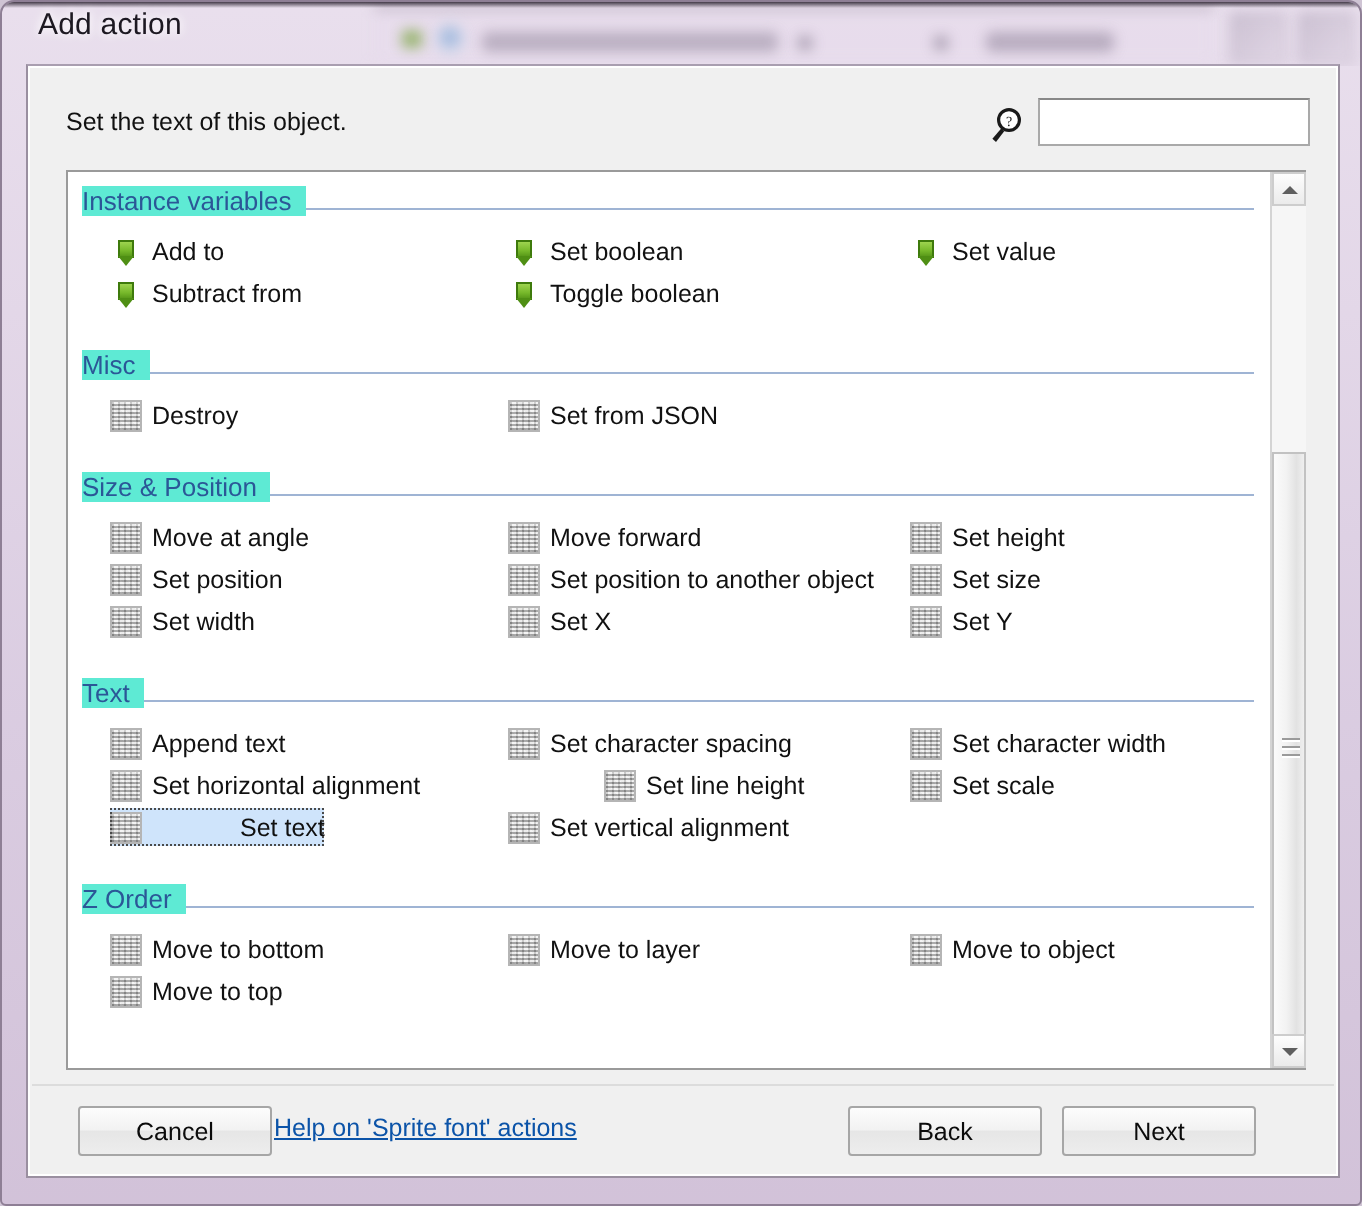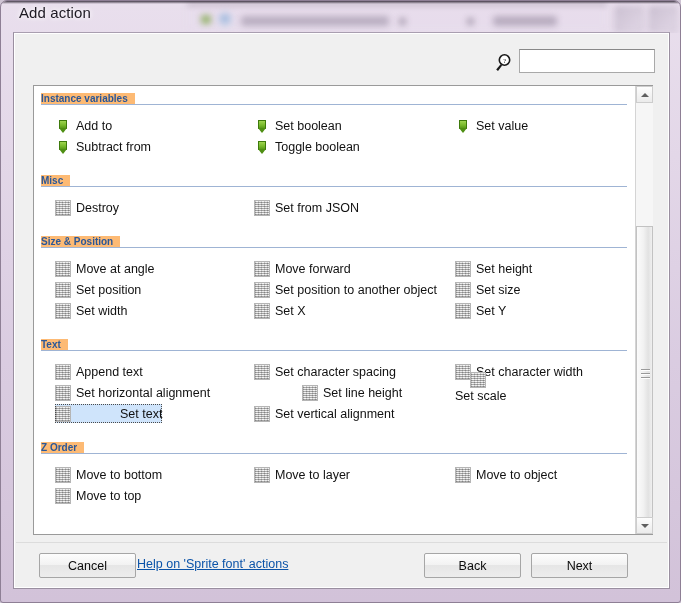--- a/index.html
+++ b/index.html
@@ -142,27 +142,26 @@
   .group { position: absolute; left: 0; width: 601px; }
   .group-head {
     position: relative;
     height: 17px;
     margin-left: 7px;
     margin-right: 8px;
   }
   .group-title {
     position: absolute;
     left: 0; top: -2px;
-    font-size: 10px;
+    font-size: 13px;
     color: #2b5797;
-    background: #fdba74;
+    background: #5eead4;
     padding-right: 7px;
     white-space: nowrap;
     z-index: 2;
-    font-weight: bold;
   }
   .group-rule {
     position: absolute;
     left: 0; right: 0; top: 9px;
     height: 1px;
     background: #9fb4d4;
     z-index: 1;
   }
   .items { position: relative; margin-top: 4px; height: auto; }
 
@@ -325,20 +324,21 @@
     <div class="smear b8"></div>
     <div class="smear b9"></div>
     <div class="dark-top"></div>
   </div>
 
   <div id="title-text">Add action</div>
 
   <div id="client">
     <div id="client-inner">
 
+      <div id="hdr-desc">Set the text of this object.</div>
 
       <div id="search-wrap">
         <span id="search-icon">
           <svg width="20" height="20" viewBox="0 0 20 20">
             <circle cx="11.5" cy="7" r="5.2" fill="#ffffff" stroke="#1a1a1a" stroke-width="1.6"></circle>
             <text x="11.5" y="10.2" font-size="7" font-family="Liberation Serif, serif" fill="#1a1a1a" text-anchor="middle">?</text>
             <path d="M7.6 11.2 L3.2 16.4 L5.0 18.0 L9.1 12.6 Z" fill="#1a1a1a"></path>
           </svg>
         </span>
         <input id="search-input" type="text" placeholder="" style="">
@@ -461,21 +461,21 @@
                   <span class="lbl">Set line height</span>
                 </div>
                 <div class="item" style="left: 220px; top: 42px;">
                   <span class="ico ico-noise"></span>
                   <span class="lbl">Set vertical alignment</span>
                 </div>
                 <div class="item" style="left: 421px; top: 0px;">
                   <span class="ico ico-noise"></span>
                   <span class="lbl">Set character width</span>
                 </div>
-                <div class="item" style="left: 421px; top: 10px; flex-direction: column;">
+                <div class="item" style="left: 421px; top: 21px;">
                   <span class="ico ico-noise"></span>
                   <span class="lbl">Set scale</span>
                 </div>
               </div>
             </div>
             <div class="group" style="top: 358px; text-align: center;">
               <div class="group-head">
                 <div class="group-rule"></div>
                 <div class="group-title">Z Order</div>
               </div>

